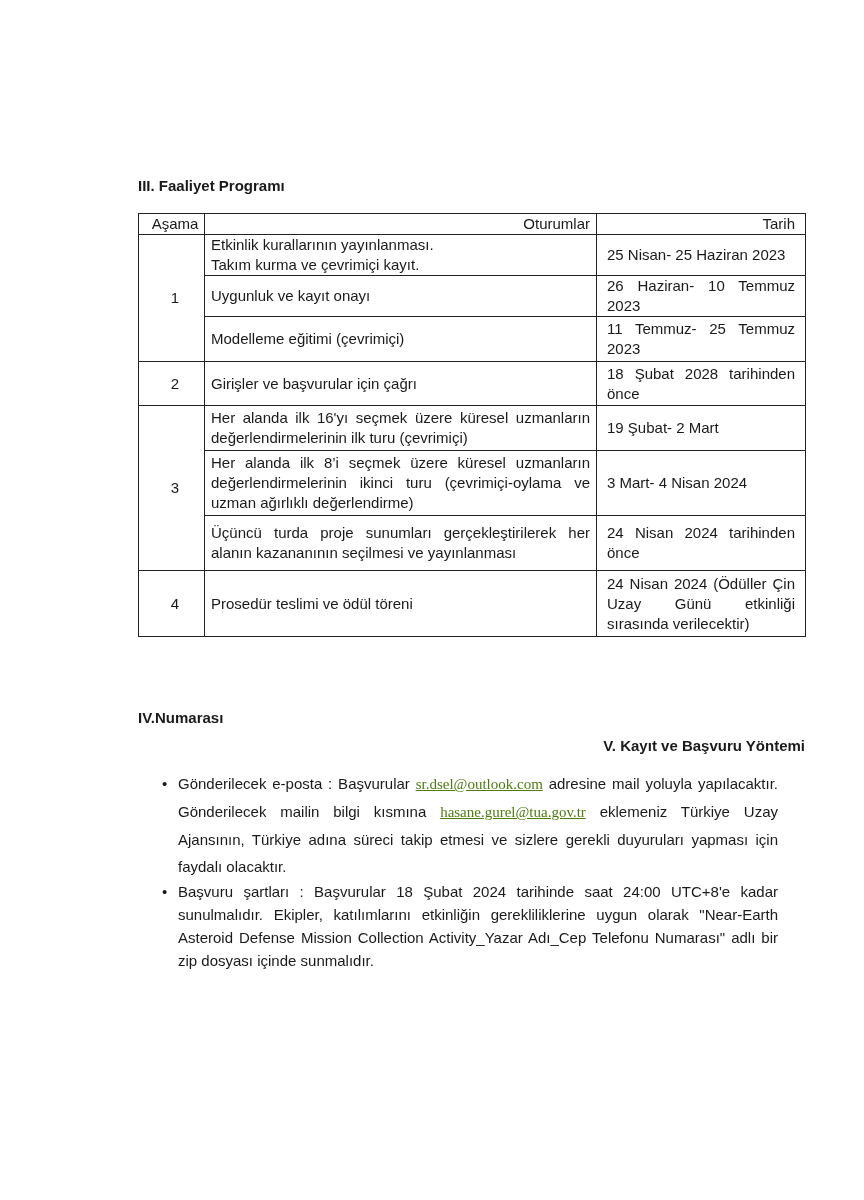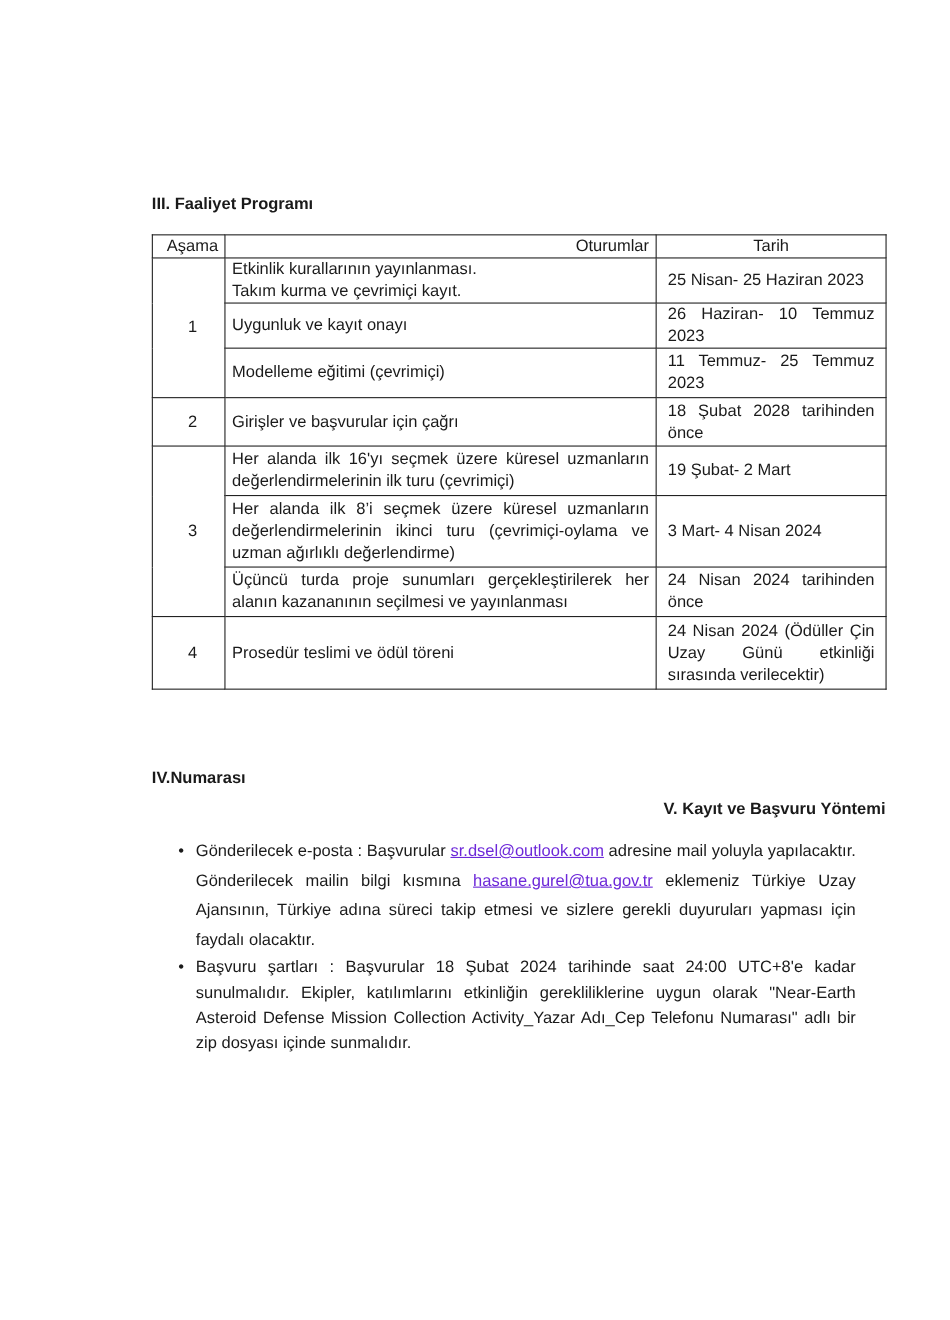--- a/index.html
+++ b/index.html
@@ -69,23 +69,24 @@
   }
   .bullet-item.b1 { line-height: 27px; }
   .bullet-item.b2 { line-height: 23px; }
   .bullet-marker {
     position: absolute;
     left: 24px; top: 0;
     font-size: 15px;
     line-height: inherit;
   }
   a.doc-link {
-    color: #6d28d9;
+    color: #4d7c0f;
     text-decoration: underline;
     cursor: pointer;
+    font-family: Liberation Serif, serif;
   }
 </style>
 </head>
 <body>
 
 <div class="page">
   <div class="content">
 
     <h3 class="heading h-iii">III. Faaliyet Programı</h3>
 
@@ -93,21 +94,21 @@
     <table class="program">
       <colgroup>
         <col style="width:66px">
         <col style="width:392px">
         <col style="width:209px">
       </colgroup>
       <thead>
         <tr style="height:20px">
           <th class="stage">Aşama</th>
           <th class="session" style="text-align:right">Oturumlar</th>
-          <th class="date" style="text-align:center">Tarih</th>
+          <th class="date" style="text-align:right">Tarih</th>
         </tr>
       </thead>
       <tbody>
         <tr style="height:40px">
           <td class="stage" rowspan="3">1</td>
           <td class="session pre">Etkinlik kurallarının yayınlanması.
 Takım kurma ve çevrimiçi kayıt.</td>
           <td class="date">25 Nisan- 25 Haziran 2023</td>
         </tr>
         <tr style="height:31px">
@@ -125,21 +126,21 @@
         </tr>
         <tr style="height:45px">
           <td class="stage" rowspan="3">3</td>
           <td class="session">Her alanda ilk 16'yı seçmek üzere küresel uzmanların değerlendirmelerinin ilk turu (çevrimiçi)</td>
           <td class="date">19 Şubat- 2 Mart</td>
         </tr>
         <tr style="height:65px">
           <td class="session">Her alanda ilk 8’i seçmek üzere küresel uzmanların değerlendirmelerinin ikinci turu (çevrimiçi-oylama ve uzman ağırlıklı değerlendirme)</td>
           <td class="date">3 Mart- 4 Nisan 2024</td>
         </tr>
-        <tr style="height:45px">
+        <tr style="height:55px">
           <td class="session">Üçüncü turda proje sunumları gerçekleştirilerek her alanın kazananının seçilmesi ve yayınlanması</td>
           <td class="date">24 Nisan 2024 tarihinden önce</td>
         </tr>
         <tr style="height:66px">
           <td class="stage">4</td>
           <td class="session">Prosedür teslimi ve ödül töreni</td>
           <td class="date">24 Nisan 2024 (Ödüller Çin Uzay Günü etkinliği sırasında verilecektir)</td>
         </tr>
       </tbody>
     </table>

